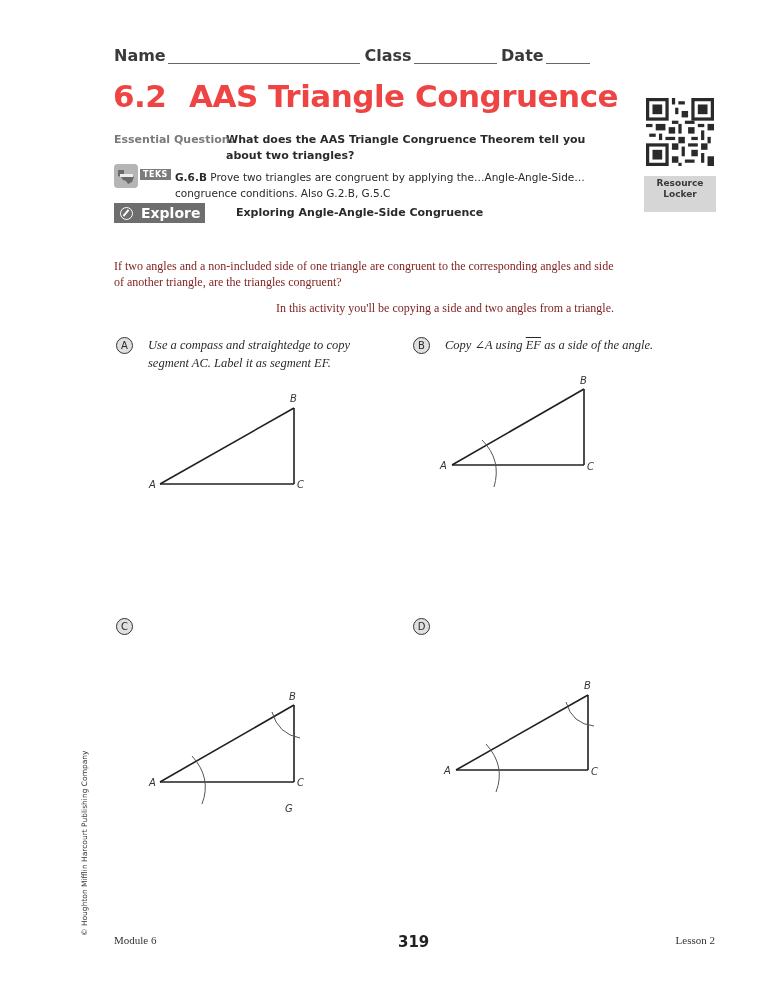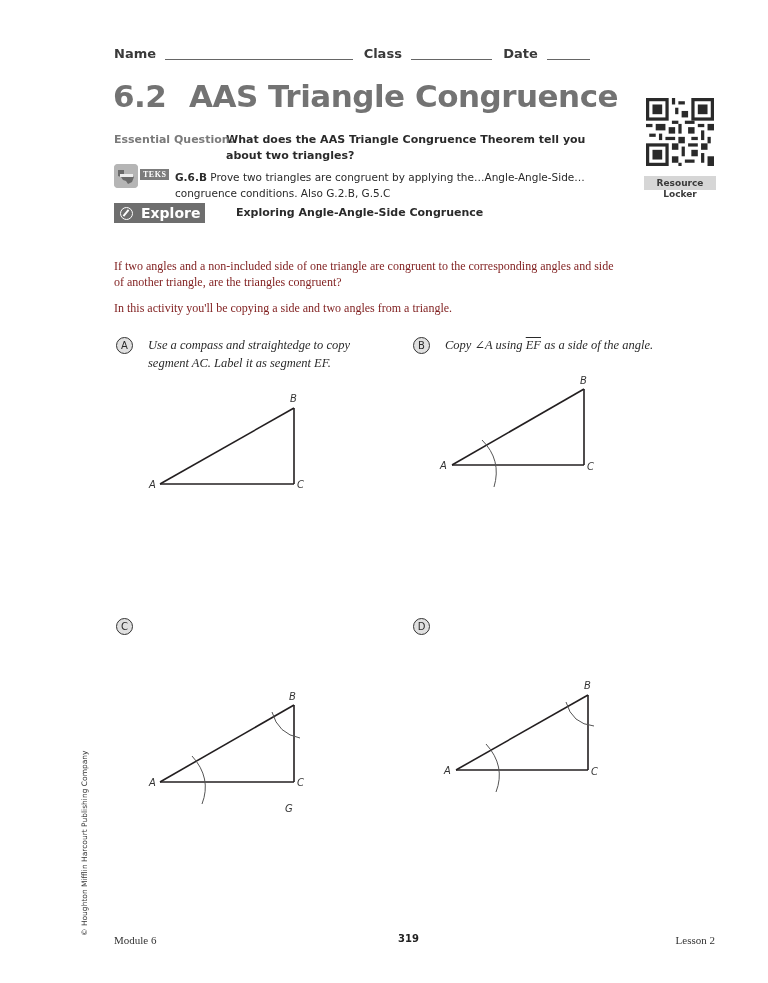--- a/index.html
+++ b/index.html
@@ -1,34 +1,34 @@
 <!DOCTYPE html>
 <html><head>
 <meta charset="utf-8">
 <style>
   html, body { margin: 0; padding: 0; background: #ffffff; }
   body { width: 768px; height: 983px; position: relative; overflow: hidden; color: #231f20; }
   .sans { font-family: "DejaVu Sans", "Liberation Sans", sans-serif; }
   .serif { font-family: "Liberation Serif", "DejaVu Serif", serif; }
 
-  #header-line { position: absolute; top: 46px; left: 114px; width: 480px; font-size: 13px; font-weight: bold; color: #3a3a3a; display: flex; align-items: flex-end; white-space: nowrap; gap: 7px; }
+  #header-line { position: absolute; top: 46px; left: 114px; width: 480px; font-size: 16px; font-weight: bold; color: #3a3a3a; display: flex; align-items: flex-end; white-space: nowrap; }
   .blank { border-bottom: 1px solid #666; height: 10px; display: inline-block; margin: 0 4px 1px 2px; }
 
-  #title { position: absolute; top: 78px; left: 113px; font-size: 31px; font-weight: bold; color: #737373; letter-spacing: -0.5px; white-space: nowrap; }
+  #title { position: absolute; top: 78px; left: 113px; font-size: 31px; font-weight: bold; color: #ef4444; letter-spacing: -0.5px; white-space: nowrap; }
   #title .num { display: inline-block; width: 76px; }
 
   #qr { position: absolute; top: 98px; left: 646px; width: 68px; height: 68px; }
-  #resource-locker { position: absolute; top: 176px; left: 644px; width: 72px; height: 14px; background: #d6d6d6; font-size: 9px; font-weight: bold; text-align: center; line-height: 10.5px; padding-top: 2px; box-sizing: border-box; color: #3a3a3a; }
+  #resource-locker { position: absolute; top: 176px; left: 644px; width: 72px; height: 36px; background: #d6d6d6; font-size: 9px; font-weight: bold; text-align: center; line-height: 10.5px; padding-top: 2px; box-sizing: border-box; color: #3a3a3a; }
 
   #eq { position: absolute; top: 132px; left: 114px; font-size: 11px; font-weight: bold; line-height: 16px; width: 500px; }
   #eq .eq-label { color: #7a7a7a; position: absolute; left: 0; top: 0; white-space: nowrap; }
   #eq .eq-text { margin-left: 112px; display: block; color: #2a2a2a; }
 
   #teks-icon { position: absolute; top: 164px; left: 114px; width: 24px; height: 24px; background: #b8b8b8; border-radius: 4px; }
-  #teks-badge { position: absolute; top: 169px; left: 140px; background: #7c7c7c; color: #fff; font-size: 8px; font-weight: bold; padding: 1px 3px; letter-spacing: 0.5px; font-family: Liberation Serif, serif; }
+  #teks-badge { position: absolute; top: 169px; left: 140px; background: #7c7c7c; color: #fff; font-size: 8px; font-weight: bold; padding: 1px 3px; letter-spacing: 0.5px; }
   #teks-text { position: absolute; top: 169px; left: 175px; font-size: 10.5px; line-height: 16px; width: 450px; color: #2a2a2a; }
   #teks-text b { font-weight: bold; }
 
   #explore-badge { position: absolute; top: 203px; left: 114px; width: 91px; height: 20px; background: #6e6e6e; color: #fff; font-size: 14px; font-weight: bold; display: flex; align-items: center; }
   #explore-badge .compass { width: 13px; height: 13px; border: 1.5px solid #fff; border-radius: 50%; margin: 0 8px 0 6px; position: relative; box-sizing: border-box; }
   #explore-badge .compass::after { content: ""; position: absolute; left: 4px; top: 1px; width: 2px; height: 8px; background: #fff; transform: rotate(40deg); }
   #explore-title { position: absolute; top: 201px; left: 236px; font-size: 11px; font-weight: bold; line-height: 23px; color: #2a2a2a; width: 300px; }
 
   .para { position: absolute; left: 114px; font-size: 12px; line-height: 16px; width: 500px; color: #7f1d1d; }
 
@@ -37,21 +37,21 @@
   .step .stext { margin-left: 32px; display: block; font-style: italic; }
   .ov { text-decoration: overline; }
 
   svg.fig { position: absolute; overflow: visible; }
   svg.fig line, svg.fig path { stroke: #231f20; stroke-width: 1.6; fill: none; }
   svg.fig path.arc { stroke-width: 1; stroke: #555; }
   svg.fig text { font-family: "DejaVu Sans", sans-serif; font-style: italic; font-size: 10px; fill: #333; }
 
   #copyright { position: absolute; left: 80px; top: 936px; transform-origin: 0 0; transform: rotate(-90deg); font-size: 7.5px; color: #333; white-space: nowrap; }
   #footer-left { position: absolute; top: 934px; left: 114px; font-size: 11px; color: #333; }
-  #footer-center { position: absolute; top: 933px; left: 398px; font-size: 10px; font-weight: bold; color: #222; }
+  #footer-center { position: absolute; top: 933px; left: 398px; font-size: 15px; font-weight: bold; color: #222; }
   #footer-right { position: absolute; top: 934px; right: 53px; font-size: 11px; color: #333; margin-left: 20px; }
 </style>
 </head>
 <body>
 
 <div id="header-line" class="sans">
   <span>Name</span>
   <span class="blank" style="width:226px"></span>
   <span>Class</span>
   <span class="blank" style="width:98px"></span>
@@ -127,21 +127,21 @@
   <span>Prove two triangles are congruent by applying the…Angle-Angle-Side…congruence conditions. Also G.2.B, G.5.C</span>
 </div>
 
 <div id="explore-badge" class="sans">
   <span class="compass"></span>
   <span>Explore</span>
 </div>
 <div id="explore-title" class="sans">Exploring Angle-Angle-Side Congruence</div>
 
 <div class="para serif" style="top:258px;">If two angles and a non-included side of one triangle are congruent to the corresponding angles and side of another triangle, are the triangles congruent?</div>
-<div class="para serif" style="top:300px;">In this activity you'll be copying a side and two angles from a triangle.</div>
+<div class="para serif" style="top:300px;text-align:right;">In this activity you'll be copying a side and two angles from a triangle.</div>
 
 <div class="step serif" style="top:337px; left:116px; width:260px;">
   <span class="letter">A</span>
   <span class="stext">Use a compass and straightedge to copy segment AC. Label it as segment EF.</span>
 </div>
 <svg class="fig" style="left:140px; top:388px;" width="180" height="110">
   <line x1="20" y1="96" x2="154" y2="96"></line>
   <line x1="154" y1="96" x2="154" y2="20"></line>
   <line x1="20" y1="96" x2="154" y2="20"></line>
   <text x="9" y="100">A</text>

